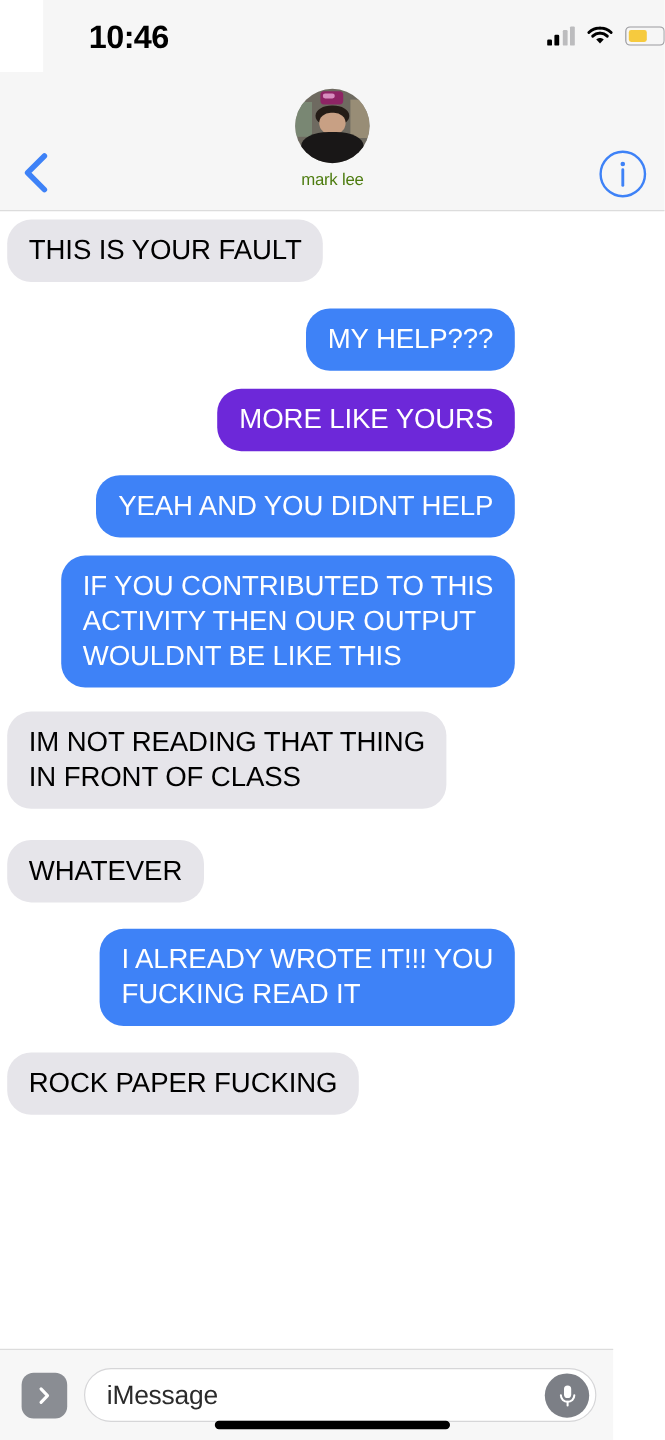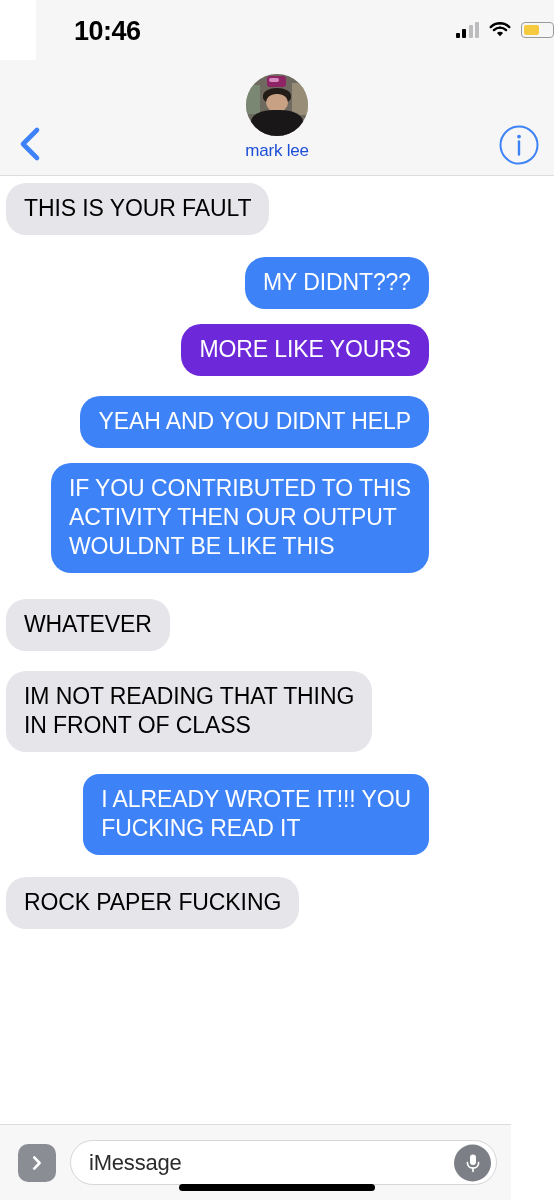--- a/index.html
+++ b/index.html
@@ -178,22 +178,22 @@
   }
   .avatar .body {
     position: absolute;
     left: 8%; bottom: 0;
     width: 84%; height: 42%;
     background: #191717;
     border-radius: 44% 44% 0 0;
   }
   .contact-name {
     margin-top: 5px;
-    font-size: 17px;
-    color: #1d4ed8;
+    font-size: 14px;
+    color: #4d7c0f;
     letter-spacing: -0.2px;
   }
 
   
   .messages {
     position: absolute;
     top: 176px;
     left: 0;
     width: 438px;
     bottom: 77px;
@@ -398,42 +398,42 @@
       <circle cx="21" cy="12.6" r="1.9" fill="#3e82f7"></circle>
       <path d="M21 17.5 L21 30.5" stroke="#3e82f7" stroke-width="2.4" stroke-linecap="round"></path>
     </svg>
   </div>
 
   <div class="messages" id="message-list">
       <div class="msg-row in" style="margin-top: 7px;">
         <div class="bubble in" style="background: rgb(230, 229, 234);"><span class="bubble-wrap">THIS IS YOUR FAULT</span></div>
       </div>
       <div class="msg-row out" style="margin-top: 22px;">
-        <div class="bubble out" style="background: rgb(62, 130, 247);"><span class="bubble-wrap">MY DIDNT???</span></div>
+        <div class="bubble out" style="background: rgb(62, 130, 247);"><span class="bubble-wrap">MY HELP???</span></div>
       </div>
       <div class="msg-row out" style="margin-top: 15px;">
         <div class="bubble out" style="background: #6d28d9;"><span class="bubble-wrap">MORE LIKE YOURS</span></div>
       </div>
       <div class="msg-row out" style="margin-top: 20px;">
         <div class="bubble out" style="background: rgb(62, 130, 247);"><span class="bubble-wrap">YEAH AND YOU DIDNT HELP</span></div>
       </div>
       <div class="msg-row out" style="margin-top: 15px;">
         <div class="bubble out" style="background: rgb(62, 130, 247); margin-left: 21px;"><span class="bubble-wrap">IF YOU CONTRIBUTED TO THIS
 ACTIVITY THEN OUR OUTPUT
 WOULDNT BE LIKE THIS</span></div>
       </div>
-      <div class="msg-row in" style="margin-top: 26px;">
-        <div class="bubble in" style="background: rgb(230, 229, 234);"><span class="bubble-wrap">WHATEVER</span></div>
-      </div>
       <div class="msg-row in" style="margin-top: 20px;">
         <div class="bubble in" style="background: rgb(230, 229, 234);"><span class="bubble-wrap">IM NOT READING THAT THING
 IN FRONT OF CLASS</span></div>
       </div>
+      <div class="msg-row in" style="margin-top: 26px;">
+        <div class="bubble in" style="background: rgb(230, 229, 234);"><span class="bubble-wrap">WHATEVER</span></div>
+      </div>
       <div class="msg-row out" style="margin-top: 22px;">
-        <div class="bubble out" style="background: rgb(62, 130, 247); border-radius: 16px;"><span class="bubble-wrap">I ALREADY WROTE IT!!! YOU
+        <div class="bubble out" style="background: rgb(62, 130, 247);"><span class="bubble-wrap">I ALREADY WROTE IT!!! YOU
 FUCKING READ IT</span></div>
       </div>
       <div class="msg-row in" style="margin-top: 22px;">
         <div class="bubble in" style="background: rgb(230, 229, 234);"><span class="bubble-wrap">ROCK PAPER FUCKING</span></div>
       </div>
     </div>
 
   <div class="input-bar">
     <div class="apps-button">
       <svg width="18" height="18" viewBox="0 0 18 18">

